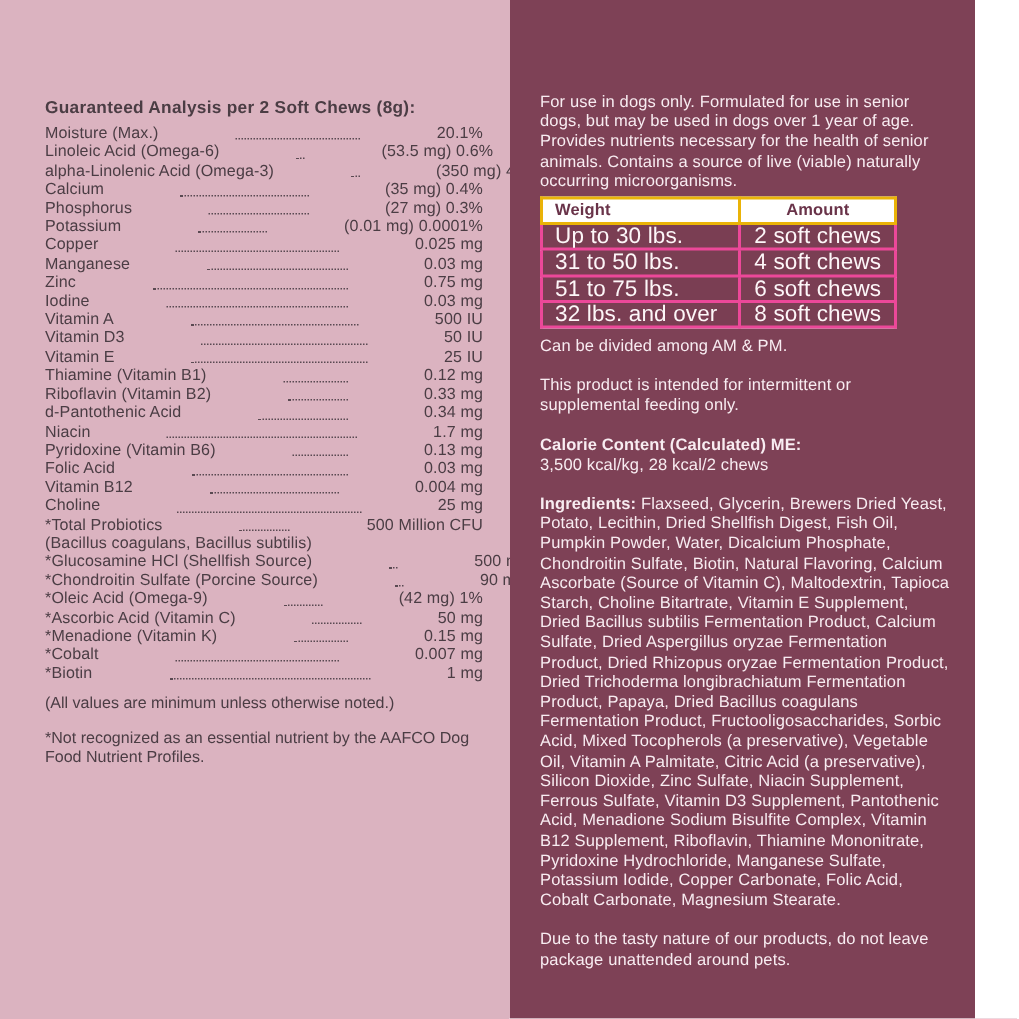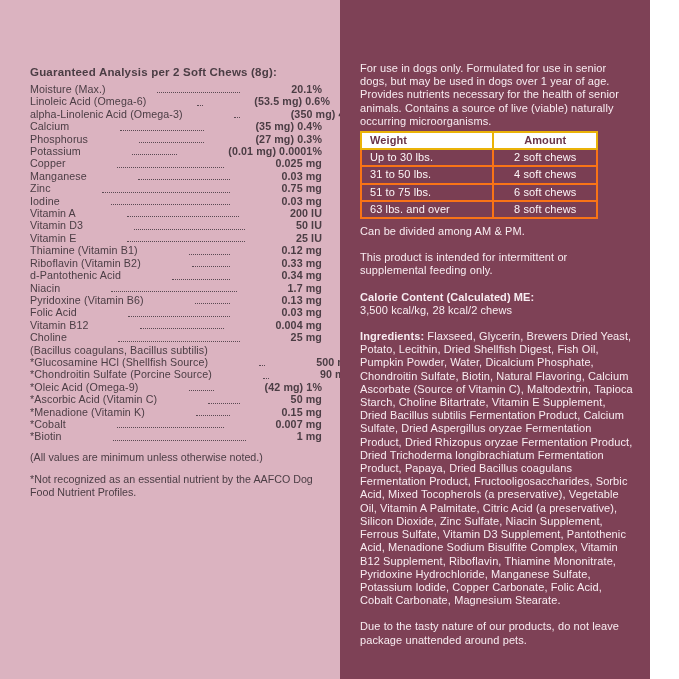--- a/index.html
+++ b/index.html
@@ -22,21 +22,21 @@
   .ga-row {
     display:flex; align-items:flex-end;
     font-size:10.7px; line-height:12.4px; letter-spacing:0.1px;gap:48px;
   }
   .ga-label { white-space:nowrap; }
   .ga-leader {
     flex:1 1 auto; min-width:6px;
     border-bottom:1px dotted #5a4a52;
     margin:0 3px 2px 3px;
   }
-  .ga-value { white-space:nowrap;font-weight:bold; }
+  .ga-value { white-space:nowrap; }
   .ga-note { margin:8px 0 0 0; font-size:10.7px; line-height:12.6px; }
   .ga-footnote { margin:10px 0 0 0; font-size:10.7px; line-height:12.8px; max-width:285px; }
 
   
   .right-panel {
     width:310px; box-sizing:border-box;
     background:#7E4156; color:#F8ECF1;
     padding:62px 16px 16px 20px;
     font-size:11px; line-height:13.2px; letter-spacing:0.1px;
   }
@@ -50,22 +50,22 @@
   }
   .feed-table th {
     background:#FFFFFF; color:#693349;
     font-size:11px; font-weight:bold;
     padding:1px 8px; border:2px solid #eab308;
     text-align:left;
   }
   .feed-table th.col-amount { text-align:center;margin-top:24px; }
   .feed-table td {
     background:#7A3E53; color:#FDF6F8;
-    font-size:11px; padding:1px 8px;
-    border:2px solid #f97316;
+    font-size:15px; padding:1px 8px;
+    border:2px solid #ec4899;
   }
   .feed-table td.col-weight { width:126px; text-align:left; }
   .feed-table td.col-amount { width:92px; text-align:center; }
 
   .divided-note { margin-top:6px !important; }
   .intermittent { margin-top:13px !important; }
   .calorie-heading { margin-top:13px !important; font-weight:bold; }
   .ingredients { margin-top:13px !important; }
   .warning { margin-top:13px !important; }
 </style>
@@ -123,21 +123,21 @@
           <span class="ga-value">0.75 mg</span>
         </div>
         <div class="ga-row">
           <span class="ga-label">Iodine</span>
           <span class="ga-leader"></span>
           <span class="ga-value">0.03 mg</span>
         </div>
         <div class="ga-row">
           <span class="ga-label">Vitamin A</span>
           <span class="ga-leader"></span>
-          <span class="ga-value">200 IU</span>
+          <span class="ga-value">500 IU</span>
         </div>
         <div class="ga-row">
           <span class="ga-label">Vitamin D3</span>
           <span class="ga-leader"></span>
           <span class="ga-value">50 IU</span>
         </div>
         <div class="ga-row">
           <span class="ga-label">Vitamin E</span>
           <span class="ga-leader"></span>
           <span class="ga-value">25 IU</span>
@@ -174,20 +174,25 @@
         </div>
         <div class="ga-row">
           <span class="ga-label">Vitamin B12</span>
           <span class="ga-leader"></span>
           <span class="ga-value">0.004 mg</span>
         </div>
         <div class="ga-row">
           <span class="ga-label">Choline</span>
           <span class="ga-leader"></span>
           <span class="ga-value">25 mg</span>
+        </div>
+        <div class="ga-row">
+          <span class="ga-label">*Total Probiotics</span>
+          <span class="ga-leader"></span>
+          <span class="ga-value">500 Million CFU</span>
         </div>
         <div class="ga-row">
           <span class="ga-label">(Bacillus coagulans, Bacillus subtilis)</span>
         </div>
         <div class="ga-row">
           <span class="ga-label">*Glucosamine HCl (Shellfish Source)</span>
           <span class="ga-leader"></span>
           <span class="ga-value">500 mg</span>
         </div>
         <div class="ga-row">
@@ -243,21 +248,21 @@
           </tr>
           <tr>
             <td class="col-weight">31 to 50 lbs.</td>
             <td class="col-amount">4 soft chews</td>
           </tr>
           <tr>
             <td class="col-weight">51 to 75 lbs.</td>
             <td class="col-amount">6 soft chews</td>
           </tr>
           <tr>
-            <td class="col-weight">63 lbs. and over</td>
+            <td class="col-weight">32 lbs. and over</td>
             <td class="col-amount">8 soft chews</td>
           </tr>
         </tbody>
     </table>
 
     <p class="divided-note">Can be divided among AM &amp; PM.</p>
 
     <p class="intermittent">This product is intended for intermittent or supplemental feeding only.</p>
 
     <p class="calorie-heading">Calorie Content (Calculated) ME:</p>

